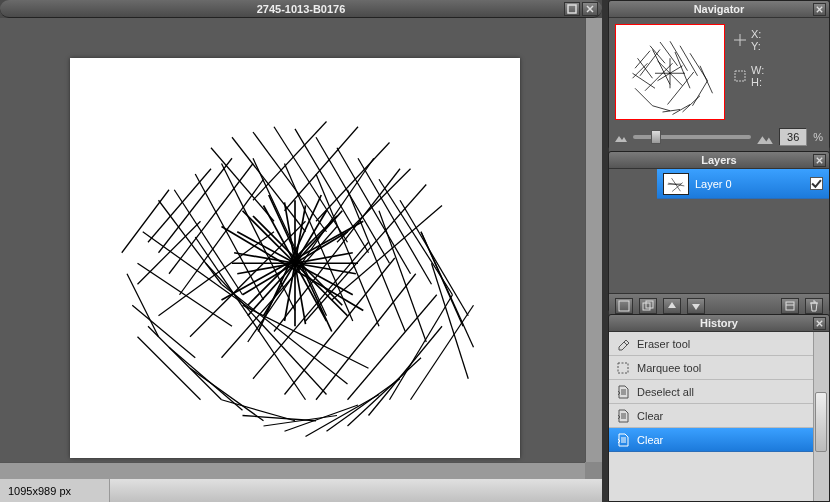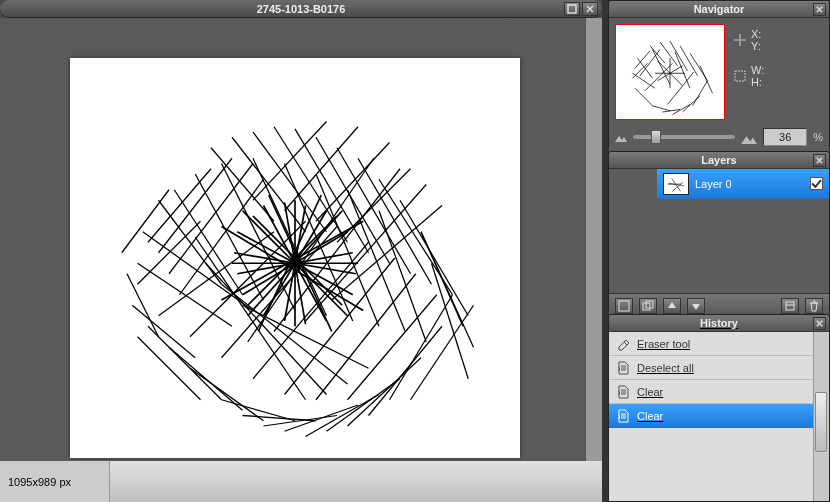--- a/index.html
+++ b/index.html
@@ -13,21 +13,21 @@
   .win-btn svg { width: 10px; height: 10px; }
   .win-btns { position: absolute; right: 4px; top: 2px; display: flex; }
   
   .canvas-area { position: absolute; top: 18px; left: 0; right: 17px; bottom: 40px; background: #5a5a5a; overflow: hidden; }
   .canvas { position: absolute; left: 70px; top: 40px; width: 450px; height: 400px; background: #fff; box-shadow: 0 0 4px rgba(0,0,0,0.5); display:flex; align-items:center; justify-content:center; }
   
   .scroll-v { position: absolute; right: 0; top: 18px; bottom: 40px; width: 17px; background: #9a9a9a; border-left: 1px solid #555; }
   .scroll-h { position: absolute; left: 0; bottom: 23px; right: 17px; height: 17px; background: #9a9a9a; border-top: 1px solid #555; }
   .scroll-corner { position: absolute; right: 0; bottom: 23px; width: 17px; height: 17px; background: #888; }
   
-  .status { position: absolute; bottom: 0; left: 0; right: 0; height: 41px; background: linear-gradient(#e0e0e0,#c0c0c0); display: flex; align-items: center; }
+  .status { position: absolute; bottom: 0; left: 0; right: 0; height: 23px; background: linear-gradient(#e0e0e0,#c0c0c0); display: flex; align-items: center; }
   .status-cell { padding: 0 8px; border-right: 1px solid #999; height: 100%; display: flex; align-items: center; background: #ccc; min-width: 110px; }
   
   .panels { position: absolute; right: 0; top: 0; width: 225px; height: 502px; display: flex; flex-direction: column; gap: 3px; padding: 0 0 0 3px; }
   
   .panel { background: #555; border: 1px solid #222; border-radius: 3px 3px 0 0; display: flex; flex-direction: column; }
   .panel-title { height: 17px; background: linear-gradient(#7a7a7a,#555); color: #eee; font-weight: bold; text-align: center; line-height: 17px; position: relative; border-bottom: 1px solid #333; border-radius: 3px 3px 0 0; }
   .panel-close { position: absolute; right: 3px; top: 2px; width: 13px; height: 13px; background: linear-gradient(#888,#555); border: 1px solid #333; cursor: pointer; display:flex; align-items:center; justify-content:center;}
   .panel-body { flex: 1; background: #5c5c5c; }
   
   
@@ -35,35 +35,35 @@
   .nav-top { display: flex; padding: 6px; gap: 8px; }
   .nav-thumb { width: 110px; height: 96px; background: #fff; border: 1px solid #f00; display:flex; align-items:center; justify-content:center; }
   .nav-info { flex: 1; color: #ddd; display: flex; flex-direction: column; gap: 12px; padding-top: 4px;}
   .nav-row { display: flex; align-items: center; gap: 4px; }
   .nav-row svg { width: 14px; height: 14px; flex-shrink:0; }
   .nav-labels { display:flex; flex-direction:column; line-height:12px; }
   .nav-slider-row { display: flex; align-items: center; padding: 2px 6px 6px 6px; gap: 6px; }
   .slider-track { flex: 1; height: 4px; background: #999; position: relative; border-radius:2px;}
   .slider-thumb { position: absolute; left: 18px; top: -5px; width: 10px; height: 14px; background: linear-gradient(#ddd,#999); border:1px solid #555; }
   .mtn { width:12px; height:10px; }
-  .zoom-box { width: 44px; height: 18px; background: #ccc; border: 1px inset #888; text-align: center; line-height: 16px; color:#222;}
+  .zoom-box { width: 28px; height: 18px; background: #ccc; border: 1px inset #888; text-align: center; line-height: 16px; color:#222;}
   .pct { color: #ccc; }
   
   
   .layers-panel { height: 160px; }
   .layer-list { height: 124px; background: #5c5c5c; overflow: hidden; padding-left: 48px; }
   .layer-row { height: 30px; background: linear-gradient(#3aa0ff,#1c7adb); display: flex; align-items: center; padding: 0 6px; gap: 6px; color: #fff; border-bottom:1px solid #2a6db8;}
   .layer-thumb { width: 26px; height: 22px; background: #fff; border: 1px solid #222; display:flex; align-items:center; justify-content:center;}
   .layer-chk { margin-left: auto; width: 13px; height: 13px; background: #fff; border: 1px solid #555; display:flex; align-items:center; justify-content:center;}
   .layer-tools { height: 24px; background: linear-gradient(#777,#555); display: flex; align-items: center; padding: 0 6px; gap: 6px; border-top:1px solid #333;}
   .tool-btn { width: 18px; height: 16px; background: linear-gradient(#888,#555); border: 1px solid #333; cursor: pointer; display:flex; align-items:center; justify-content:center;}
   .spacer { flex: 1; }
   
   
-  .history-panel { flex: 1; min-height:0;text-decoration:underline; }
+  .history-panel { flex: 1; min-height:0; }
   .history-list { height: calc(100% - 0px); background: #ddd; overflow: hidden; position:relative;}
   .hist-row { height: 24px; display: flex; align-items: center; padding: 0 6px; gap: 6px; border-bottom: 1px solid #bbb; color: #333; background: #ddd; }
   .hist-row.sel { background: linear-gradient(#3aa0ff,#1c7adb); color: #fff; border-bottom:1px solid #2a6db8;}
   .hist-icon { width: 16px; height: 16px; display:flex; align-items:center; justify-content:center;}
   .hist-scroll { position:absolute; right:0; top:0; bottom:0; width:16px; background:#c8c8c8; border-left:1px solid #999; }
   .hist-scroll-thumb { position:absolute; right:2px; width:12px; background:linear-gradient(#eee,#bbb); border:1px solid #888; border-radius:2px; }
 </style>
 </head>
 <body>
 
@@ -361,39 +361,47 @@
             <svg width="14" height="14" viewBox="0 0 14 14">
               <path d="M3 10 L8 5 L11 8 L6 13 L3 13 Z" fill="none" stroke="currentColor"></path>
               <path d="M8 5 L10 3 L13 6 L11 8" fill="none" stroke="currentColor"></path>
             </svg>
           </span>
           <span>Eraser tool</span>
         </div>
         <div class="hist-row" style="padding-right: 18px;">
           <span class="hist-icon" style="color: rgb(85, 85, 85);">
             <svg width="14" height="14" viewBox="0 0 14 14">
-              <path d="M3 1 H9 L12 4 V13 H3 Z" fill="none" stroke="currentColor"></path>
-              <line x1="5" y1="5" x2="10" y2="5" stroke="currentColor"></line>
-              <line x1="5" y1="7" x2="10" y2="7" stroke="currentColor"></line>
-              <line x1="5" y1="9" x2="10" y2="9" stroke="currentColor"></line>
-              <path d="M2 6 L4 8 L2 10" fill="none" stroke="currentColor"></path>
+              <rect x="2" y="2" width="10" height="10" fill="none" stroke="currentColor" stroke-dasharray="2 1.5"></rect>
             </svg>
           </span>
-          <span>Deselect all</span>
+          <span>Marquee tool</span>
         </div>
         <div class="hist-row" style="padding-right: 18px;">
           <span class="hist-icon" style="color: rgb(85, 85, 85);">
             <svg width="14" height="14" viewBox="0 0 14 14">
               <path d="M3 1 H9 L12 4 V13 H3 Z" fill="none" stroke="currentColor"></path>
               <line x1="5" y1="5" x2="10" y2="5" stroke="currentColor"></line>
               <line x1="5" y1="7" x2="10" y2="7" stroke="currentColor"></line>
               <line x1="5" y1="9" x2="10" y2="9" stroke="currentColor"></line>
               <path d="M2 6 L4 8 L2 10" fill="none" stroke="currentColor"></path>
             </svg>
           </span>
+          <span>Deselect all</span>
+        </div>
+        <div class="hist-row" style="padding-right: 18px;">
+          <span class="hist-icon" style="color: rgb(85, 85, 85);">
+            <svg width="14" height="14" viewBox="0 0 14 14">
+              <path d="M3 1 H9 L12 4 V13 H3 Z" fill="none" stroke="currentColor"></path>
+              <line x1="5" y1="5" x2="10" y2="5" stroke="currentColor"></line>
+              <line x1="5" y1="7" x2="10" y2="7" stroke="currentColor"></line>
+              <line x1="5" y1="9" x2="10" y2="9" stroke="currentColor"></line>
+              <path d="M2 6 L4 8 L2 10" fill="none" stroke="currentColor"></path>
+            </svg>
+          </span>
           <span>Clear</span>
         </div>
         <div class="hist-row sel" style="padding-right: 18px;">
           <span class="hist-icon" style="color: rgb(255, 255, 255);">
             <svg width="14" height="14" viewBox="0 0 14 14">
               <path d="M3 1 H9 L12 4 V13 H3 Z" fill="none" stroke="currentColor"></path>
               <line x1="5" y1="5" x2="10" y2="5" stroke="currentColor"></line>
               <line x1="5" y1="7" x2="10" y2="7" stroke="currentColor"></line>
               <line x1="5" y1="9" x2="10" y2="9" stroke="currentColor"></line>
               <path d="M2 6 L4 8 L2 10" fill="none" stroke="currentColor"></path>

